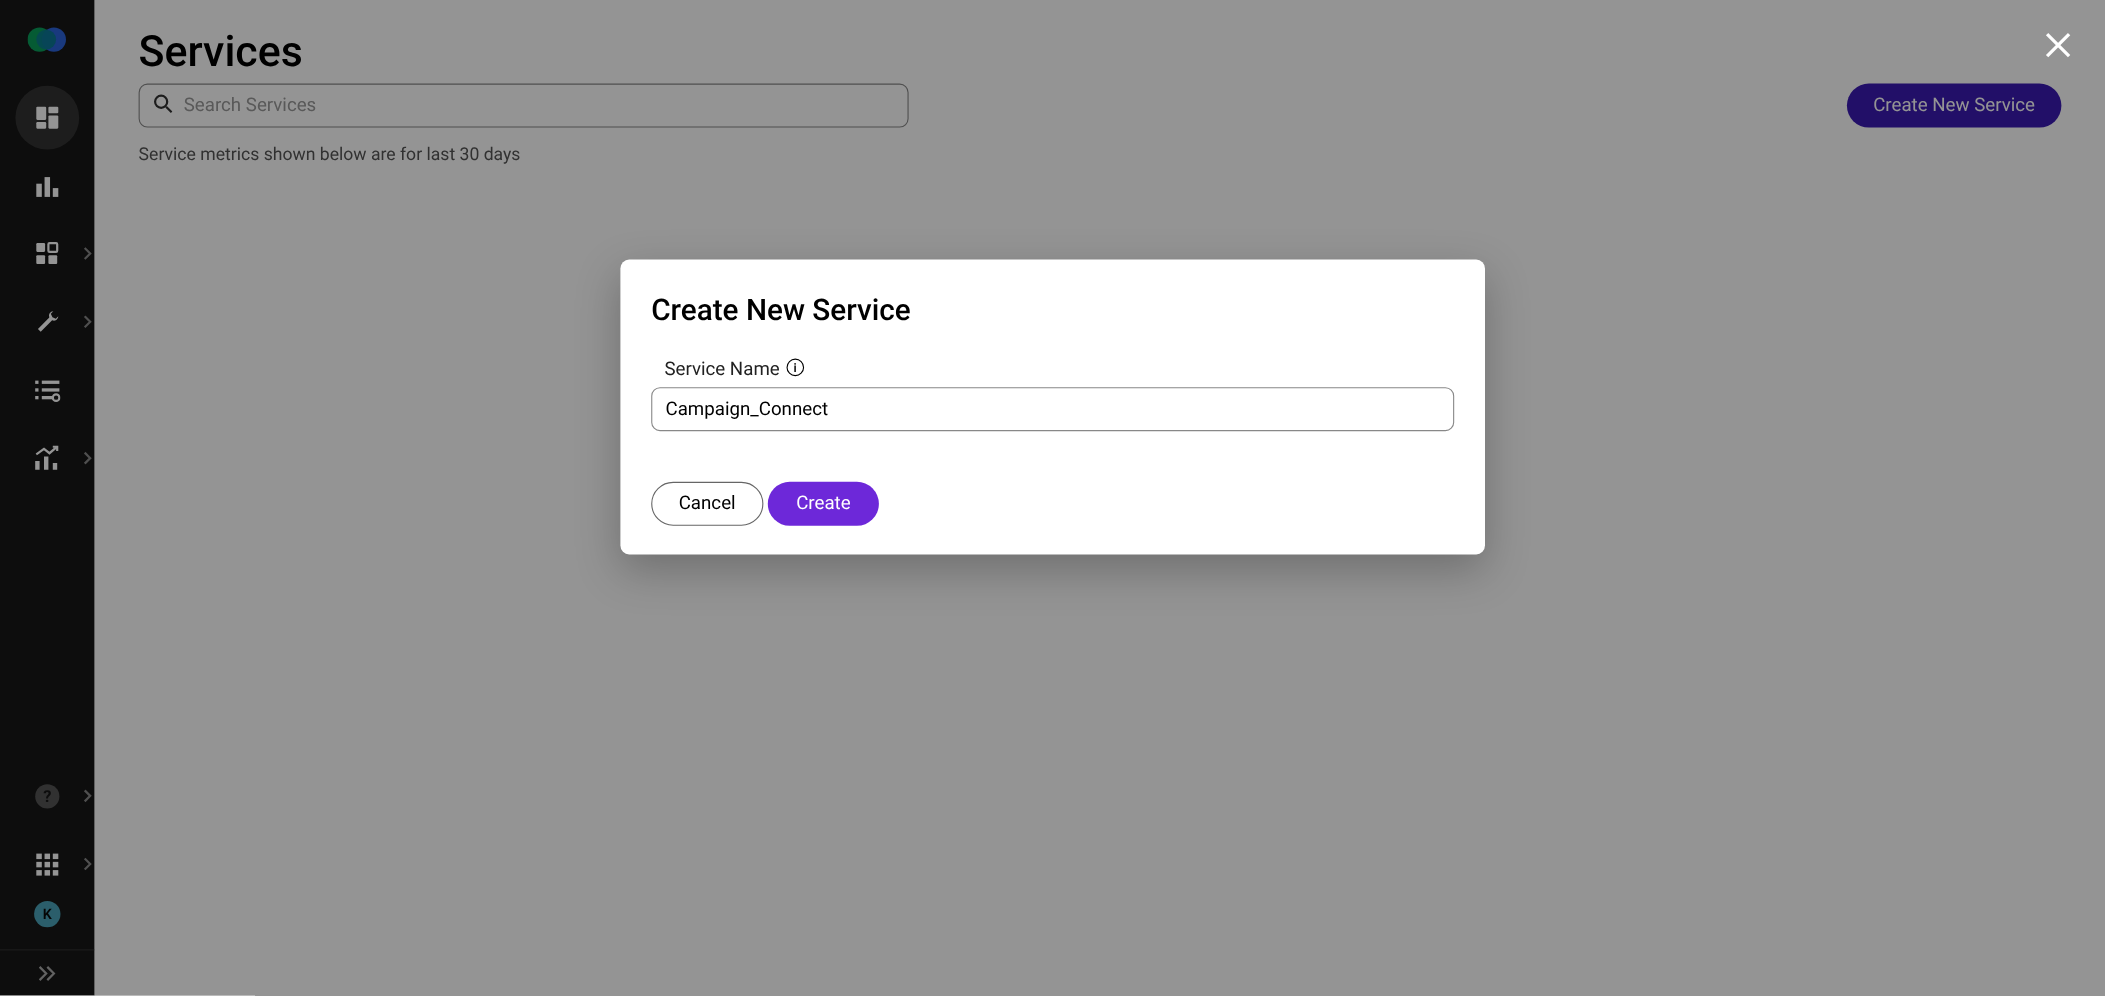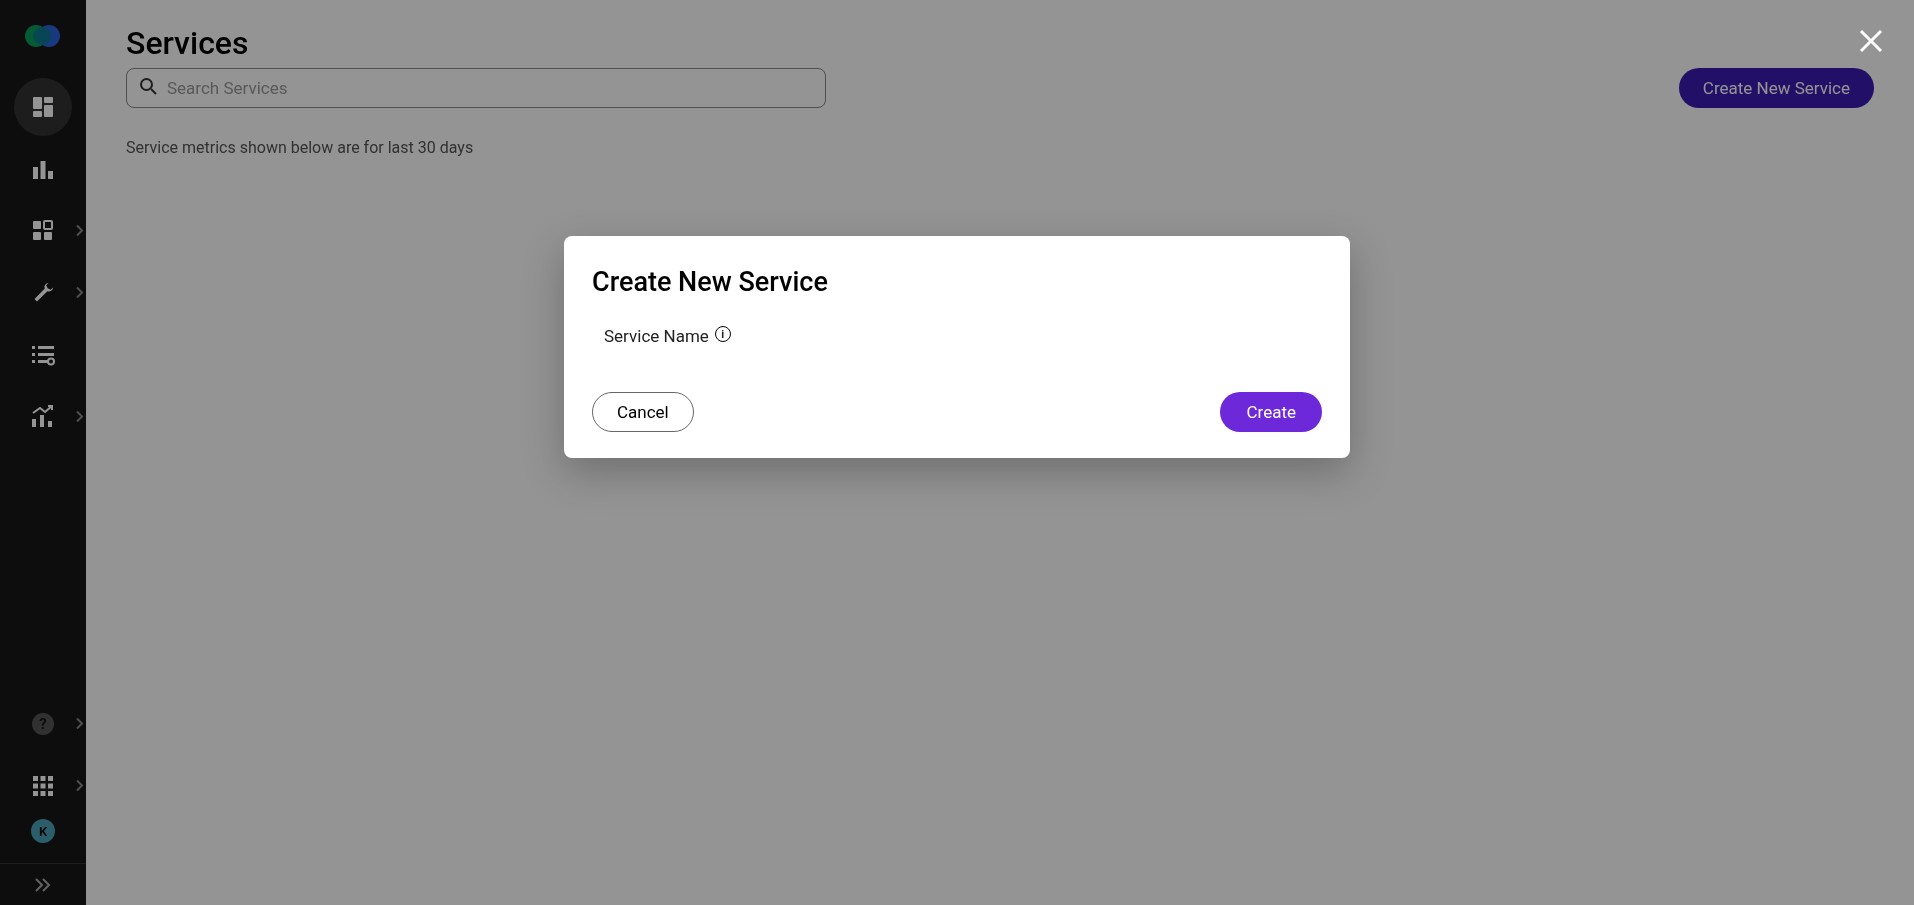--- a/index.html
+++ b/index.html
@@ -11,38 +11,38 @@
     .nav-item { width: 58px; height: 58px; display: flex; align-items: center; justify-content: center; border-radius: 50%; margin-bottom: 4px; cursor: pointer; position: relative; }
     .nav-item.active { background: #333; }
     .nav-item svg { fill: #fff; }
     .nav-chevron { position: absolute; right: -12px; top: 50%; transform: translateY(-50%); }
     .nav-chevron svg { fill: #888; }
     .sidebar-bottom { margin-top: auto; width: 100%; display: flex; flex-direction: column; align-items: center; }
     .avatar { width: 24px; height: 24px; border-radius: 50%; background: #4aa3b8; color: #0a0a0a; font-size: 13px; font-weight: 600; display: flex; align-items: center; justify-content: center; margin-bottom: 20px; }
     .expand-row { width: 100%; height: 42px; border-top: 1px solid #333; display: flex; align-items: center; justify-content: center; cursor: pointer; }
     
     .main { flex: 1; background: #fff; padding: 24px 40px; position: relative; }
-    .page-title { font-size: 32px; font-weight: 500; color: #000; margin-bottom: 6px; }
+    .page-title { font-size: 39px; font-weight: 500; color: #000; margin-bottom: 6px; }
     .page-subtitle { font-size: 18px; color: #555; margin-bottom: 44px; }
     .toolbar { display: flex; align-items: flex-end; justify-content: space-between; }
     .search-wrap { width: 700px; height: 40px; border: 1px solid #888; border-radius: 8px; display: flex; align-items: center; padding: 0 12px; gap: 10px; }
     .search-wrap input { border: none; outline: none; font-size: 17px; flex: 1; background: transparent; }
     .search-wrap input::placeholder { color: #999; }
     .create-btn { height: 40px; padding: 0 24px; border-radius: 22px; background: #3b1bb3; color: #fff; border: none; font-size: 17px; cursor: pointer; }
-    .metrics-note { font-size: 16px; color: #555; margin-top: 30px; }
+    .metrics-note { font-size: 16px; color: #555; margin-top: 14px; }
     
     .overlay { position: absolute; inset: 0; background: rgba(0,0,0,0.42); display: flex; align-items: flex-start; justify-content: center; z-index: 100; }
     .close-x { position: absolute; top: 28px; right: 30px; cursor: pointer; }
     .close-x svg { stroke: #fff; }
     .modal { width: 786px; background: #fff; border-radius: 8px; margin-top: 236px; padding: 30px 28px 26px 28px; box-shadow: 0 14px 40px rgba(0,0,0,0.25); }
     .modal-title { font-size: 27px; font-weight: 500; color: #000; margin-bottom: 28px; }
     .field-label { font-size: 17px; color: #222; display: flex; align-items: flex-start; gap: 6px; margin-left: 12px; margin-bottom: 6px; }
     .info-icon { display: inline-flex; border: 1.5px solid #000; border-radius: 50%; width: 16px; height: 16px; align-items: center; justify-content: center; font-size: 11px; font-weight: 700; }
     .text-input { width: 100%; height: 40px; border: 1px solid #888; border-radius: 8px; padding: 0 12px; font-size: 17px; outline: none; }
-    .modal-actions { display: flex; justify-content: space-between; gap: 28px; margin-top: 46px; }
+    .modal-actions { display: flex; justify-content: flex-start; gap: 4px; margin-top: 46px; }
     .btn-cancel { height: 40px; padding: 0 24px; border-radius: 22px; background: #fff; border: 1px solid #666; font-size: 17px; cursor: pointer; }
     .btn-create { height: 40px; padding: 0 26px; border-radius: 22px; background: #6d28d9; color: #fff; border: none; font-size: 17px; cursor: pointer; }
   </style>
 </head>
 <body>
 
 <div class="app">
 
   <div class="sidebar">
     <div class="logo">
@@ -176,20 +176,21 @@
         </svg>
     </div>
 
     <div class="modal">
       <h2 class="modal-title">Create New Service</h2>
 
       <div class="field-label">
         <span>Service Name</span>
         <span class="info-icon">i</span>
       </div>
+      <input class="text-input" type="text" value="Campaign_Connect" style="">
 
       <div class="modal-actions">
         <button class="btn-cancel">Cancel</button>
         <button class="btn-create">Create</button>
       </div>
     </div>
   </div>
 </div>
 
 </body></html>

